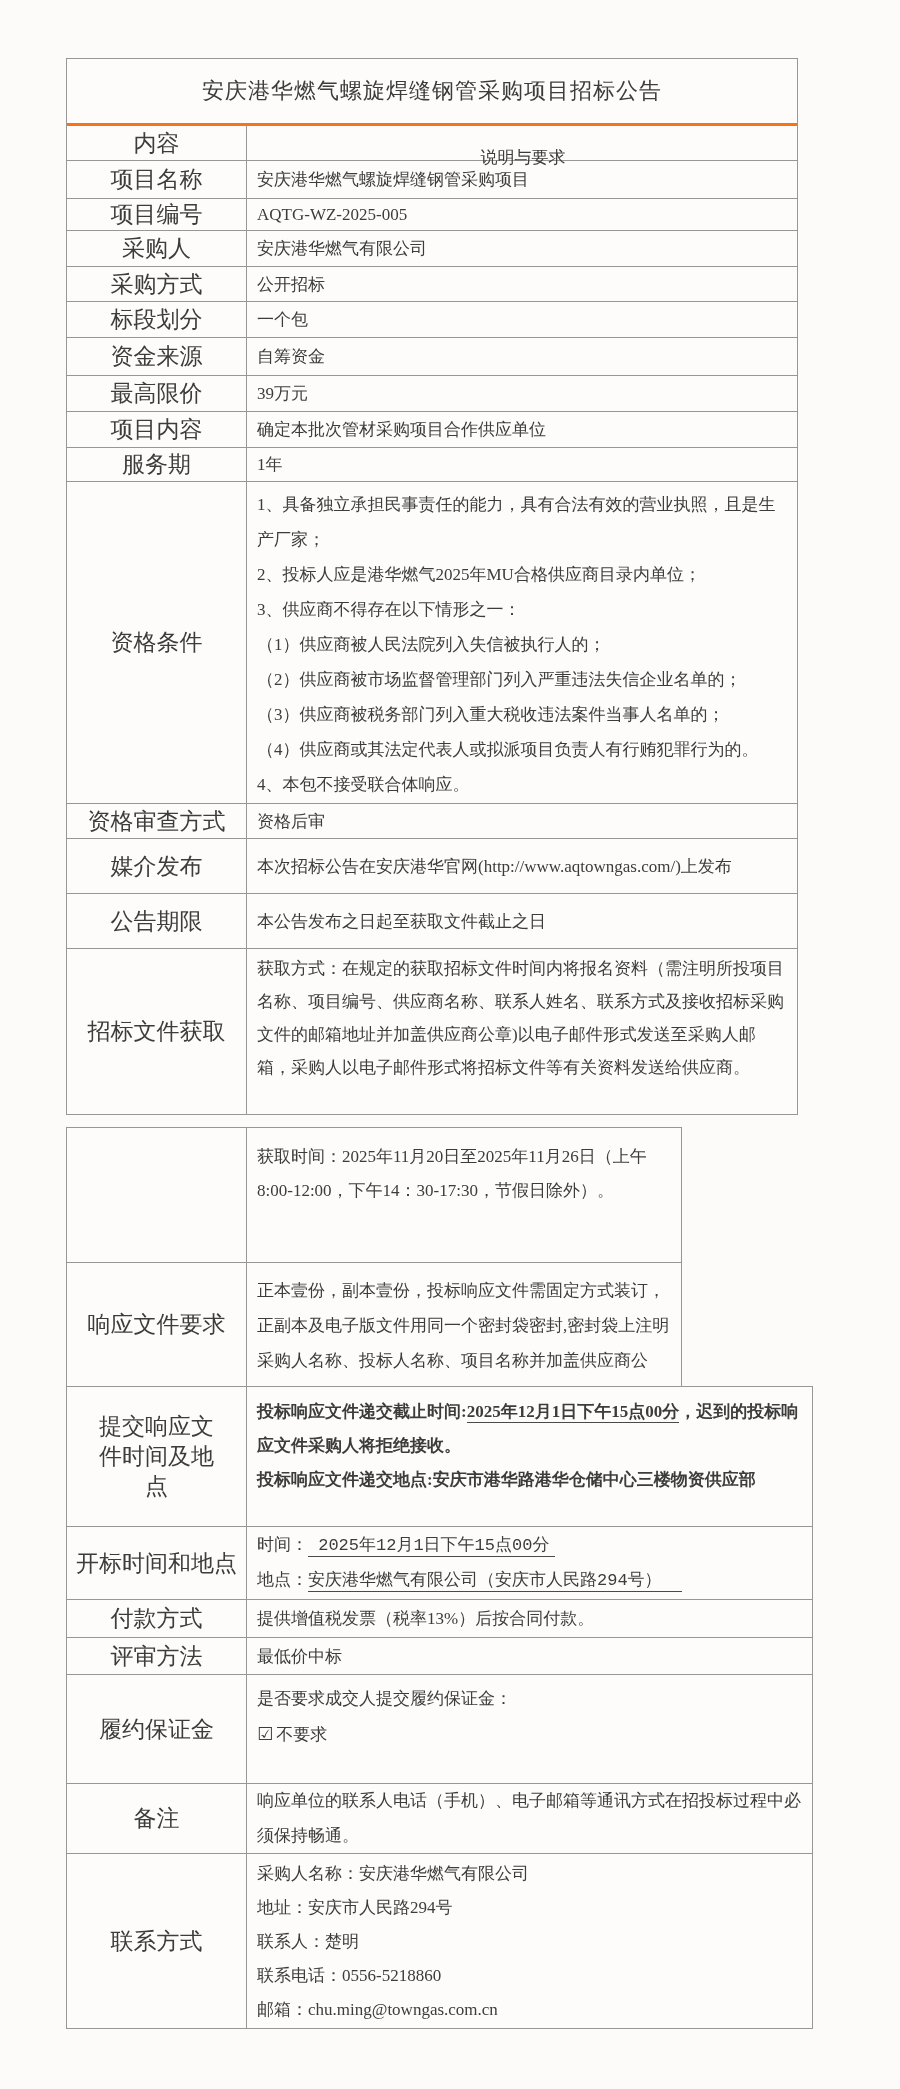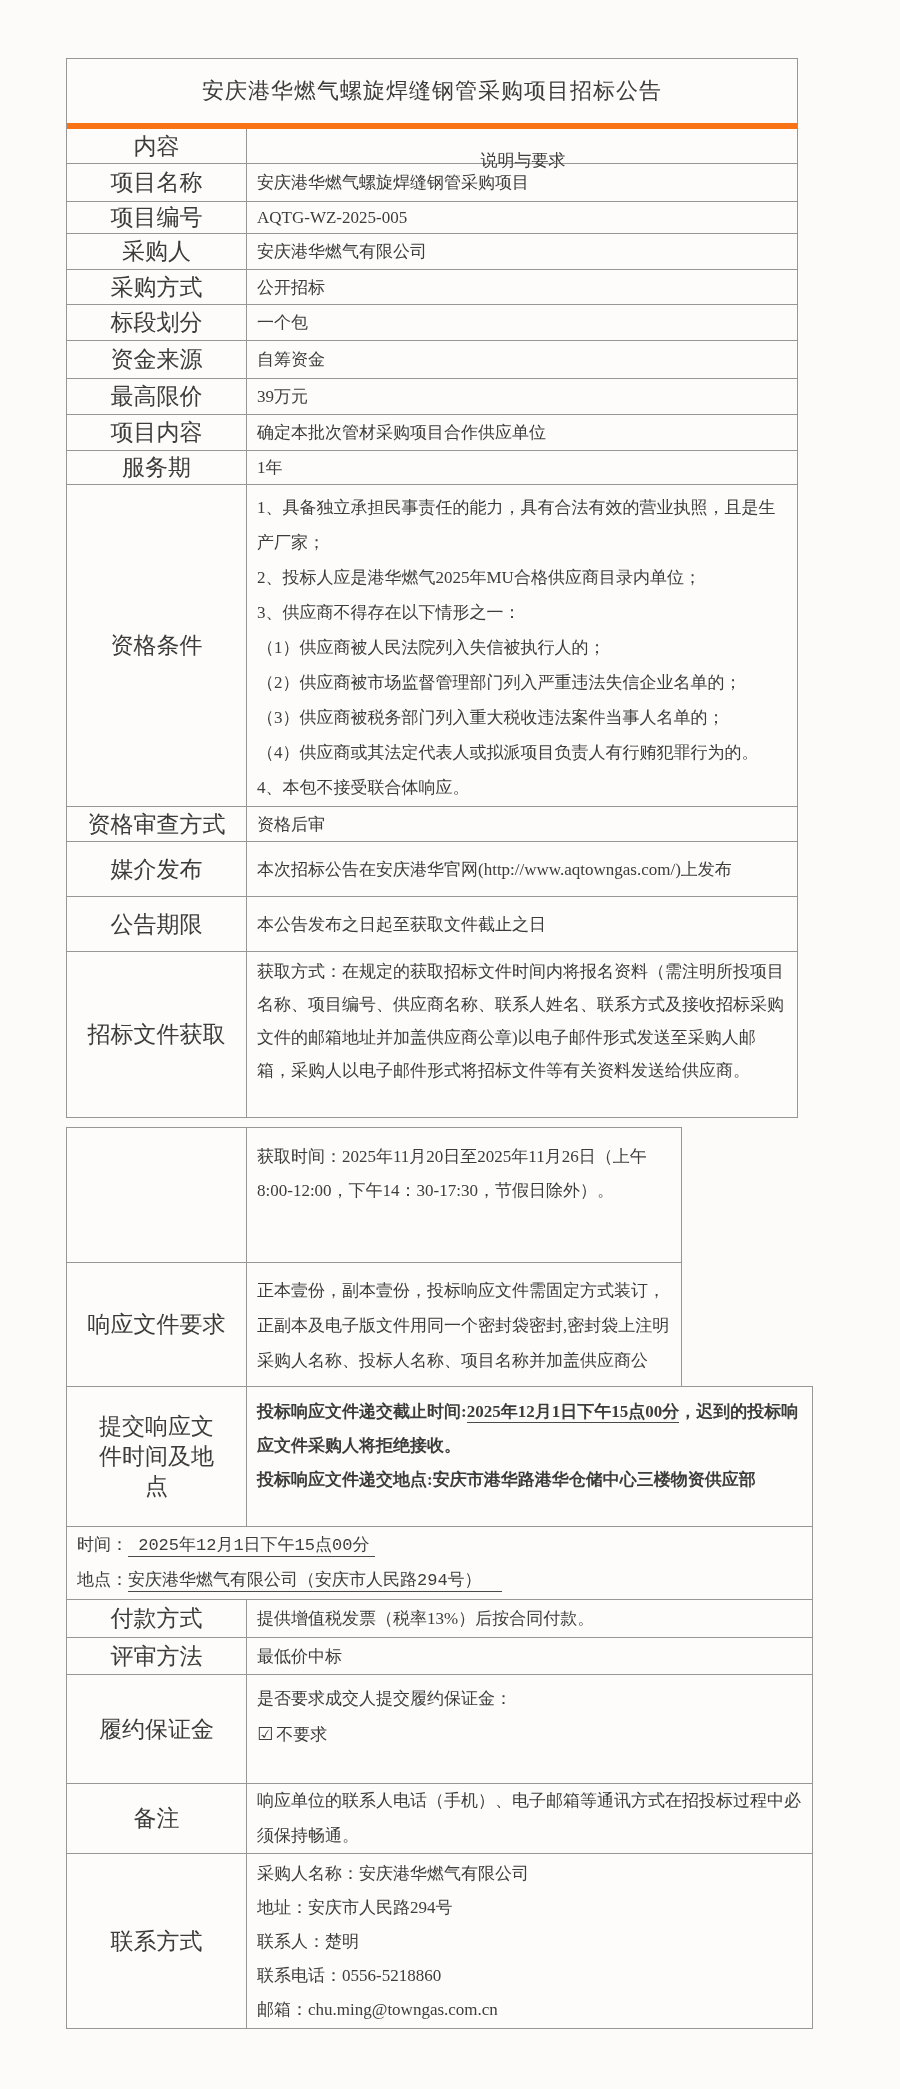--- a/index.html
+++ b/index.html
@@ -13,21 +13,21 @@
   .row.last{border-bottom:none;}
   .cell{box-sizing:border-box;}
   .label{flex:0 0 180px;border-right:1px solid #979797;display:flex;align-items:center;
          justify-content:center;text-align:center;font-size:23px;}
   .labelwrap span{display:inline-block;max-width:126px;line-height:30px;}
   .value{flex:1;font-size:17px;display:flex;align-items:center;padding:0 8px 0 10px;min-width:0;}
   .value.center{justify-content:center;margin-top:28px;}
   .value.block{display:block;}
   .value.col{flex-direction:column;align-items:flex-start;justify-content:center;font-family:Liberation Mono, monospace;}
   .title-row{height:64px;display:flex;align-items:center;justify-content:center;
-             border-bottom:6px solid #f97316;}
+             border-bottom:3px solid #f97316;}
   .doc-title{font-size:22px;letter-spacing:1px;}
   .para{line-height:35px;}
   .lh33 .para{line-height:33px;}
   .lh34 .para{line-height:34px;}.pt3{padding-top:3px;}.pt5{padding-top:5px;}.pt6{padding-top:6px;}
   .pt8{padding-top:8px;font-weight:bold;}.pt10{padding-top:10px;}.pt12{padding-top:12px;}
   .h32{height:32px}.h34{height:34px}.h35{height:35px}.h36{height:36px}.h37{height:37px}
   .h38{height:38px}.h55{height:55px}.h70{height:70px}.h73{height:73px}.h109{height:109px}.h123{height:123px}.h135{height:135px}.h140{height:140px}
   .h165{height:165px}.h174{height:174px}.h322{height:322px}
   .u{border-bottom:1px solid #4a4a4a;padding-bottom:1px;}
   .u.padr6{padding-right:6px;}
@@ -158,20 +158,21 @@
       </div>
       <div class="cell value block pt8 lh34">
         <div class="para">
           <span>投标响应文件递交截止时间:</span><span class="u">2025年12月1日下午15点00分</span><span>，迟到的投标响应文件采购人将拒绝接收。</span>
         </div>
         <div class="para">投标响应文件递交地点:安庆市港华路港华仓储中心三楼物资供应部</div>
       </div>
     </div>
 
     <div class="row h73">
+      <div class="cell label">开标时间和地点</div>
       <div class="cell value col">
         <div class="para">
           <span>时间：</span><span class="u padr6"> 2025年12月1日下午15点00分</span>
         </div>
         <div class="para">
           <span>地点：</span><span class="u padr20">安庆港华燃气有限公司（安庆市人民路294号）</span>
         </div>
       </div>
     </div>
 

